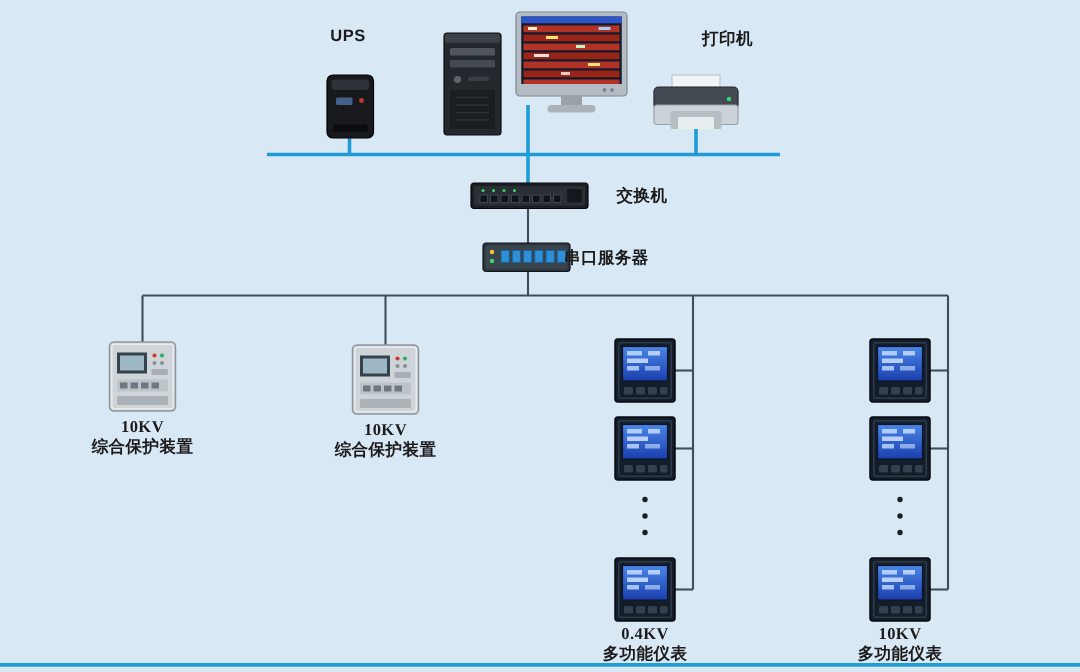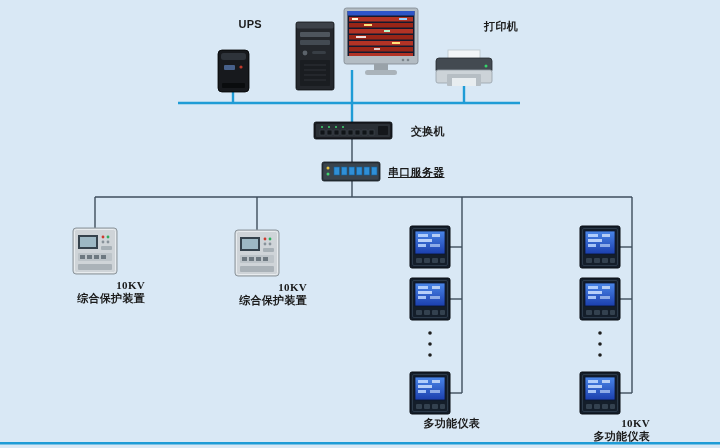--- a/index.html
+++ b/index.html
@@ -11,21 +11,21 @@
     overflow: hidden;
     font-family: "Liberation Sans", sans-serif;
   }
   #diagram-svg { position: absolute; left: 0; top: 0; display: block; }
   .label {
     position: absolute;
     font-size: 11px;
     line-height: 13px;
     font-weight: bold;
     color: #1b1b1b;
-    text-align: right;
+    text-align: center;
     letter-spacing: 0.3px;
     white-space: nowrap;
   }
   .label--left { text-align: left; }
   .label span { display: block; font-family: Liberation Serif, serif; }
 </style>
 </head>
 <body>
 
 <div id="canvas">
@@ -212,33 +212,34 @@
 
     <rect x="0" y="442" width="720" height="2.5" fill="#1f9cd6"></rect>
   </svg>
 
   <div class="label" style="left:202px; top:18px; width:60px;">UPS</div>
 
   <div class="label" style="left:452px; top:20px; width:66px;">打印机</div>
 
   <div class="label label--left" style="left:398px; top:125px;margin-left:13px;">交换机</div>
 
-  <div class="label label--left" style="left:388px; top:166px;text-decoration:underline;">串口服务器</div>
+  <div class="label label--left" style="left:376px; top:166px;">串口服务器</div>
 
   <div class="label" style="left:45px; top:279px; width:100px;">
     <span>10KV</span>
     <span>综合保护装置</span>
   </div>
 
   <div class="label" style="left:207px; top:281px; width:100px;">
     <span>10KV</span>
     <span>综合保护装置</span>
   </div>
 
   <div class="label" style="left:380px; top:417px; width:100px;">
+    <span>0.4KV</span>
     <span>多功能仪表</span>
   </div>
 
   <div class="label" style="left:550px; top:417px; width:100px;">
     <span>10KV</span>
     <span>多功能仪表</span>
   </div>
 
 </div>
 

